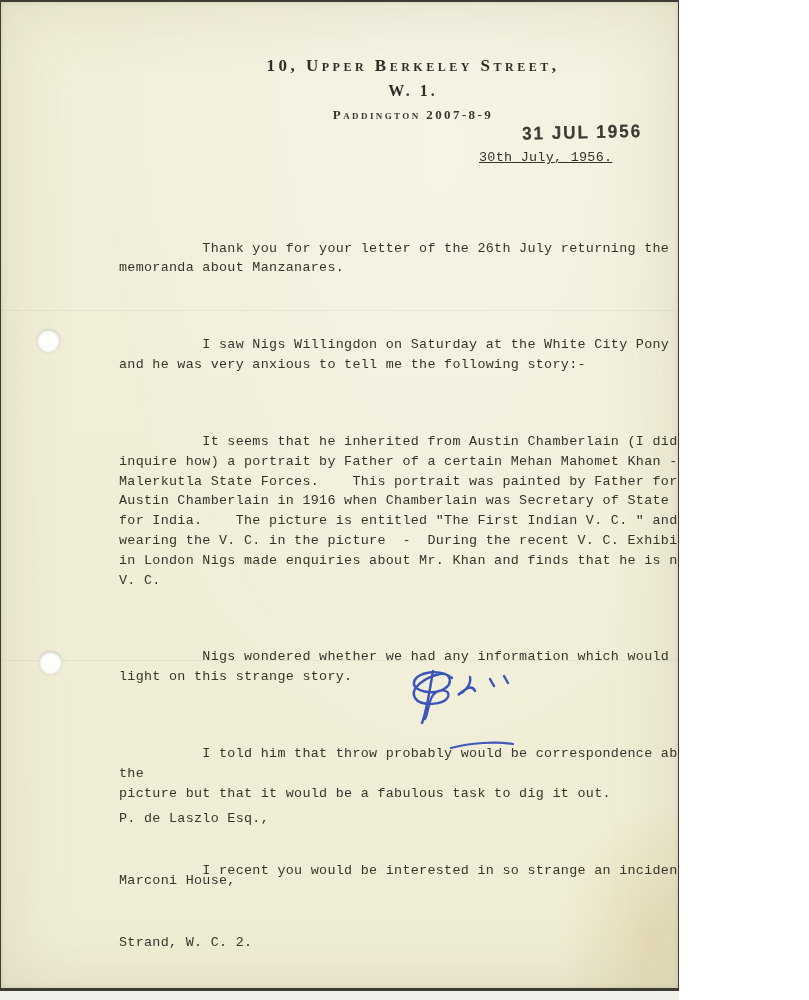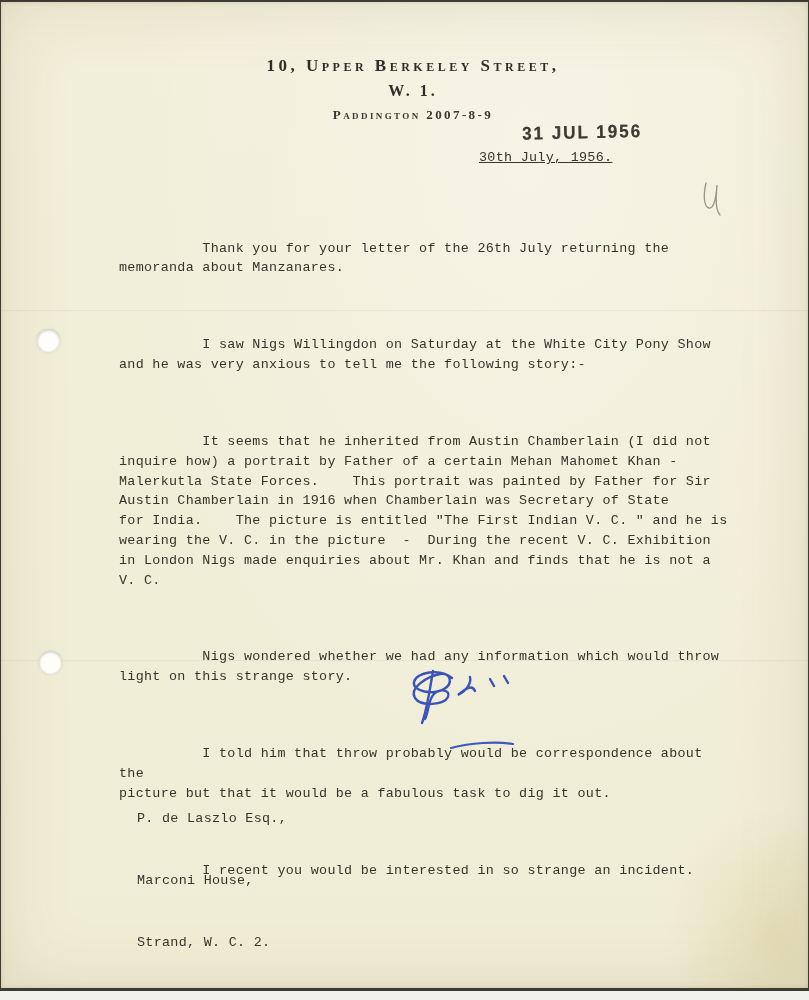--- a/index.html
+++ b/index.html
@@ -1,18 +1,18 @@
 <!DOCTYPE html>
 <html><head>
 <meta charset="utf-8">
 <style>
   html,body{margin:0;padding:0;}
   .page{
     position:relative;
-    width:809px;height:1000px;
+    width:679px;height:1000px;
     background:#3c3b34;
     overflow:hidden;
     font-family:"Liberation Mono","DejaVu Sans Mono",monospace;
   }
   .paper{
     position:absolute;left:1px;right:1px;top:2px;bottom:12px;
     background:
       radial-gradient(ellipse at 96% 95%, rgba(186,158,60,0.20), rgba(186,158,60,0) 10%),
       radial-gradient(ellipse at 65% 15%, rgba(255,255,255,0.30), rgba(255,255,255,0) 55%),
       linear-gradient(#f2efda,#f0edd6);
@@ -64,21 +64,21 @@
     position:absolute;left:478px;top:148px;text-decoration:underline;
   }
   .body-text{
     position:absolute;left:118px;top:197px;width:615px;
     line-height:19.8px;
     white-space:pre-wrap;
   }
   .salutation{margin:0 0 21px 0;}
   .para{margin:0 0 17.5px 0;white-space:pre-wrap;}
   .recipient{
-    position:absolute;left:136px;top:766px;
+    position:absolute;left:118px;top:766px;
     line-height:20.6px;white-space:pre-wrap;
   }
   .sig-scribble{position:absolute;left:399px;top:664px;}
   .sig-underline{position:absolute;left:447px;top:736px;}
   .pencil-mark{position:absolute;left:699px;top:176px;}
 </style>
 </head>
 <body>
 
 <div class="page">

